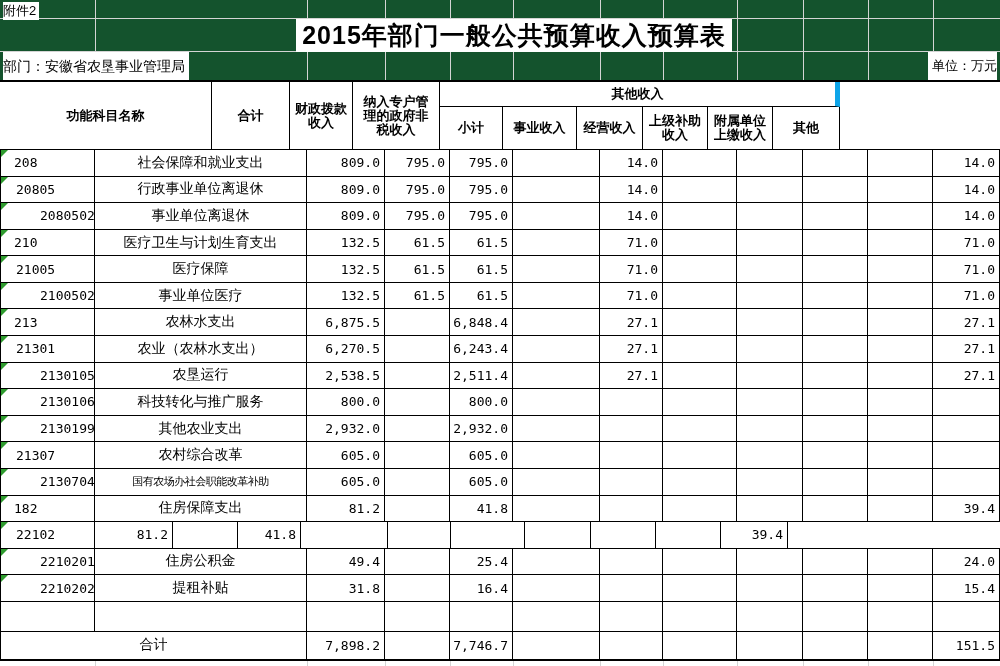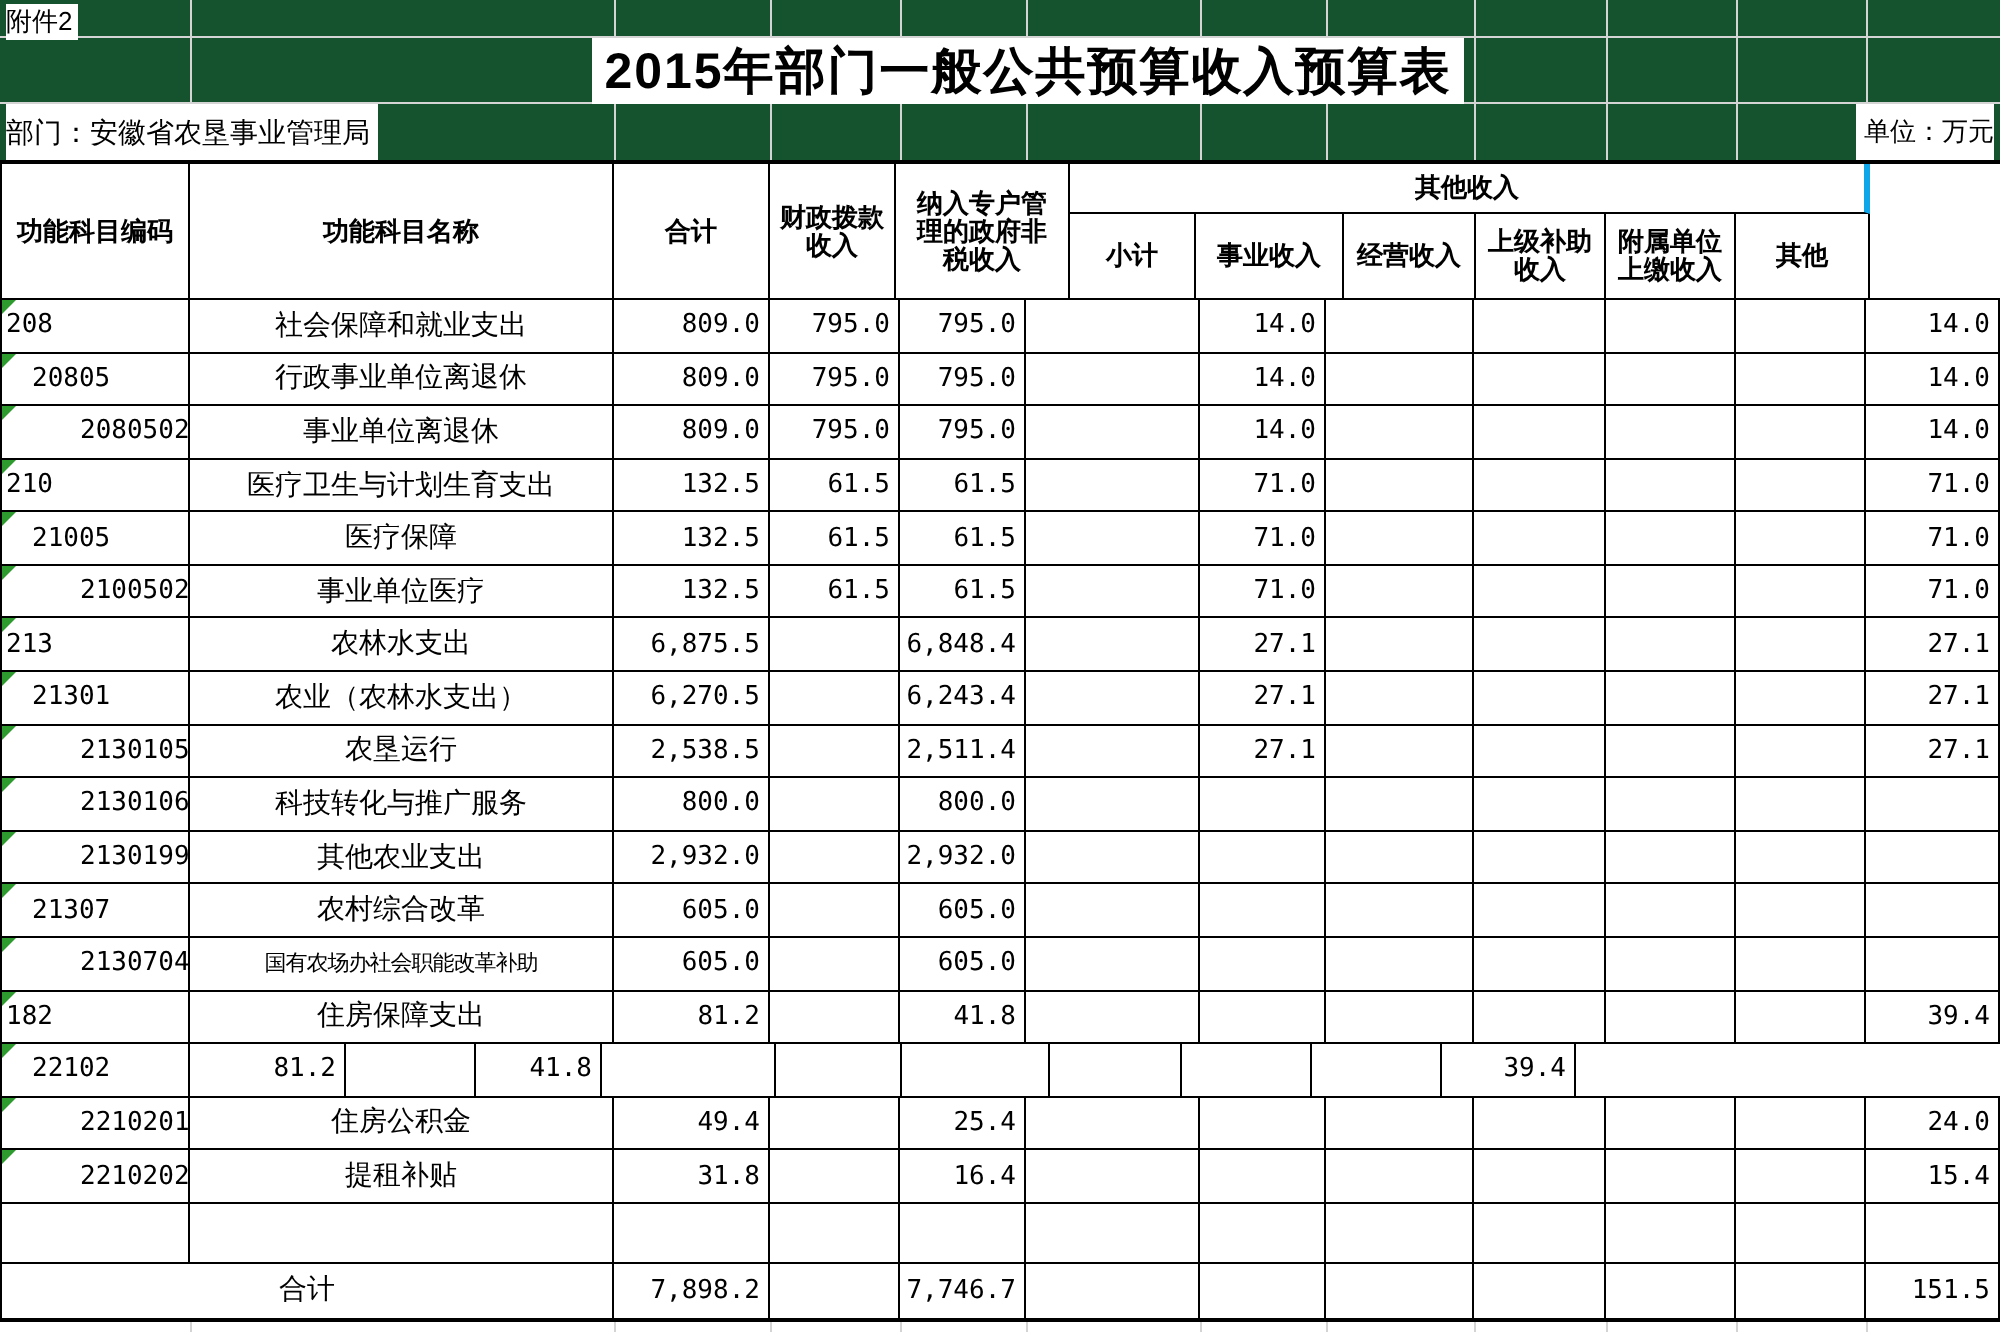--- a/index.html
+++ b/index.html
@@ -16,36 +16,36 @@
   .title-band span { font-size:25px; font-weight:bold; letter-spacing:1px; background:#fff; padding:0 6px; }
   .dept { position:absolute; top:52px; left:3px; height:28px; line-height:28px; font-size:14px; background:#fff; padding-right:4px; }
   .unit { position:absolute; top:52px; right:3px; height:28px; line-height:28px; font-size:13px; background:#fff; padding-left:4px; }
 
   
   .table { width:1000px; border-top:2px solid #000; border-bottom:2px solid #000; }
   .thead { display:flex; height:68px; border-bottom:1px solid #000; }
   .hcell { border-right:1px solid #000; display:flex; align-items:center; justify-content:center;
            text-align:center; font-weight:bold; font-size:13px; line-height:14px; white-space:pre-line; }
   .hgroup { width:400px; display:flex; flex-direction:column; }
-  .hgroup-label { height:25px; border-bottom:1px solid #000; border-right:3px solid #0ea5e9;
+  .hgroup-label { height:25px; border-bottom:1px solid #000; border-right:5px solid #0ea5e9;
                   display:flex; align-items:center; justify-content:center; font-weight:bold; font-size:13px; }
   .hsub { display:flex; height:42px; }
   .hsub .hcell { height:42px; }
 
   .c0{width:95px} .c1{width:212px} .c2{width:78px} .c3{width:65px} .c4{width:63px} .c5{width:87px}
   .c6{width:63px} .c7{width:74px} .c8{width:66px} .c9{width:65px} .c10{width:65px} .c11{width:67px}
   .c01{width:307px}
   .bl { border-left:1px solid #000; }
 
   .row { display:flex; height:26.588px; border-bottom:1px solid #000; }
   .cell { border-right:1px solid #000; display:flex; align-items:center; overflow:hidden; }
   .code-cell { position:relative; font-family:"DejaVu Sans Mono", monospace; font-size:13px; }
   .err { position:absolute; top:0; left:0; width:0; height:0;
          border-top:7px solid #2e9b2e; border-right:7px solid transparent; }
-  .indent-0 { padding-left:2px; } .indent-1 { padding-left:15px; } .indent-2 { padding-left:39px; }
+  .indent-0 { padding-left:13px; } .indent-1 { padding-left:15px; } .indent-2 { padding-left:39px; }
   .name-cell { justify-content:center; text-align:center; font-size:14px; }
   .name-cell.small-name { font-size:11px; letter-spacing:-0.5px; }
   .num { justify-content:flex-end; padding-right:4px; font-family:"DejaVu Sans Mono", monospace; font-size:13px; }
 
   .blank-row { display:flex; height:30px; border-bottom:1px solid #000; }
   .trow { display:flex; height:27px; }
   .trow .label { justify-content:center; text-align:center; font-size:14px; }
 
   .below { position:relative; width:1000px; height:5px; background:#fff; }
 </style>
@@ -71,21 +71,20 @@
     <div class="attachment">附件2</div>
     <div class="title-band">
       <span>2015年部门一般公共预算收入预算表</span>
     </div>
     <div class="dept">部门：安徽省农垦事业管理局</div>
     <div class="unit">单位：万元</div>
   </div>
 
   <div class="table">
     <div class="thead">
-      <div class="hcell c0 bl">功能科目编码</div>
       <div class="hcell c1">功能科目名称</div>
       <div class="hcell c2">合计</div>
       <div class="hcell c4">财政拨款
 收入</div>
       <div class="hcell c5">纳入专户管
 理的政府非
 税收入</div>
       <div class="hgroup">
         <div class="hgroup-label">其他收入</div>
         <div class="hsub">

